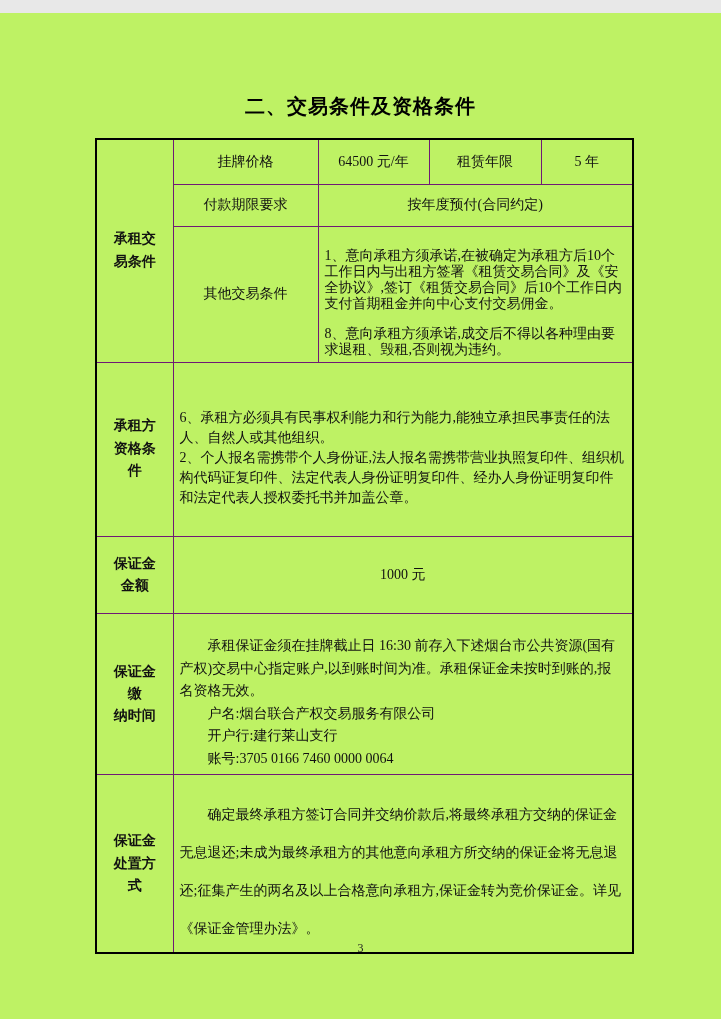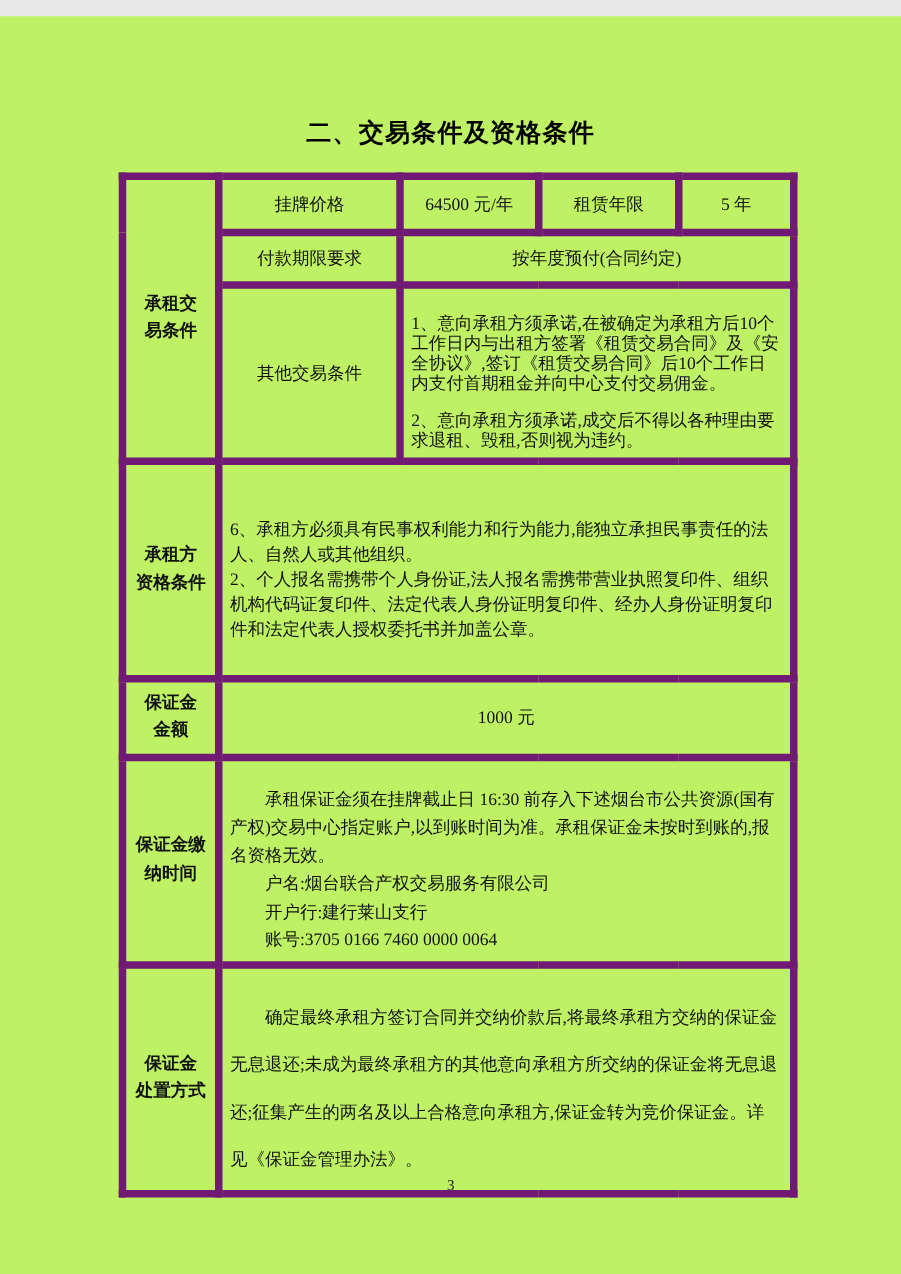--- a/index.html
+++ b/index.html
@@ -29,30 +29,30 @@
     position: absolute;
     top: 125px;
     left: 95px;
     width: 537px;
     border-collapse: collapse;
     table-layout: fixed;
     border: 2px solid #000;
     font-size: 14px;
   }
   td {
-    border: 6px solid #701a75;
+    border: 1px solid #701a75;
     vertical-align: middle;
     overflow: hidden;
   }
   td.hdr {
     font-weight: bold;
     text-align: center;
     white-space: pre-line;
     line-height: 1.6;
-    padding: 6px;
+    padding: 16px;
   }
   td.lbl {
     text-align: center;
     padding: 2px 4px;
   }
   td.val {
     text-align: center;
     padding: 2px 4px;
   }
   td.txt {
@@ -108,21 +108,21 @@
         <td class="val">5 年</td>
       </tr>
       <tr class="r2">
         <td class="lbl">付款期限要求</td>
         <td class="val" colspan="3">按年度预付(合同约定)</td>
       </tr>
       <tr class="r3">
         <td class="lbl">其他交易条件</td>
         <td class="txt lh-tight" colspan="3">
           <p>1、意向承租方须承诺,在被确定为承租方后10个工作日内与出租方签署《租赁交易合同》及《安全协议》,签订《租赁交易合同》后10个工作日内支付首期租金并向中心支付交易佣金。</p>
-          <p>2、意向承租方须承诺,成交后不得以各种理由要求退租、毁租,否则视为违约。</p>
+          <p>8、意向承租方须承诺,成交后不得以各种理由要求退租、毁租,否则视为违约。</p>
         </td>
       </tr>
       <tr class="r4">
         <td class="hdr">承租方
 资格条件</td>
         <td class="txt lh-med" colspan="4">
           <p>6、承租方必须具有民事权利能力和行为能力,能独立承担民事责任的法人、自然人或其他组织。</p>
           <p>2、个人报名需携带个人身份证,法人报名需携带营业执照复印件、组织机构代码证复印件、法定代表人身份证明复印件、经办人身份证明复印件和法定代表人授权委托书并加盖公章。</p>
         </td>
       </tr>

